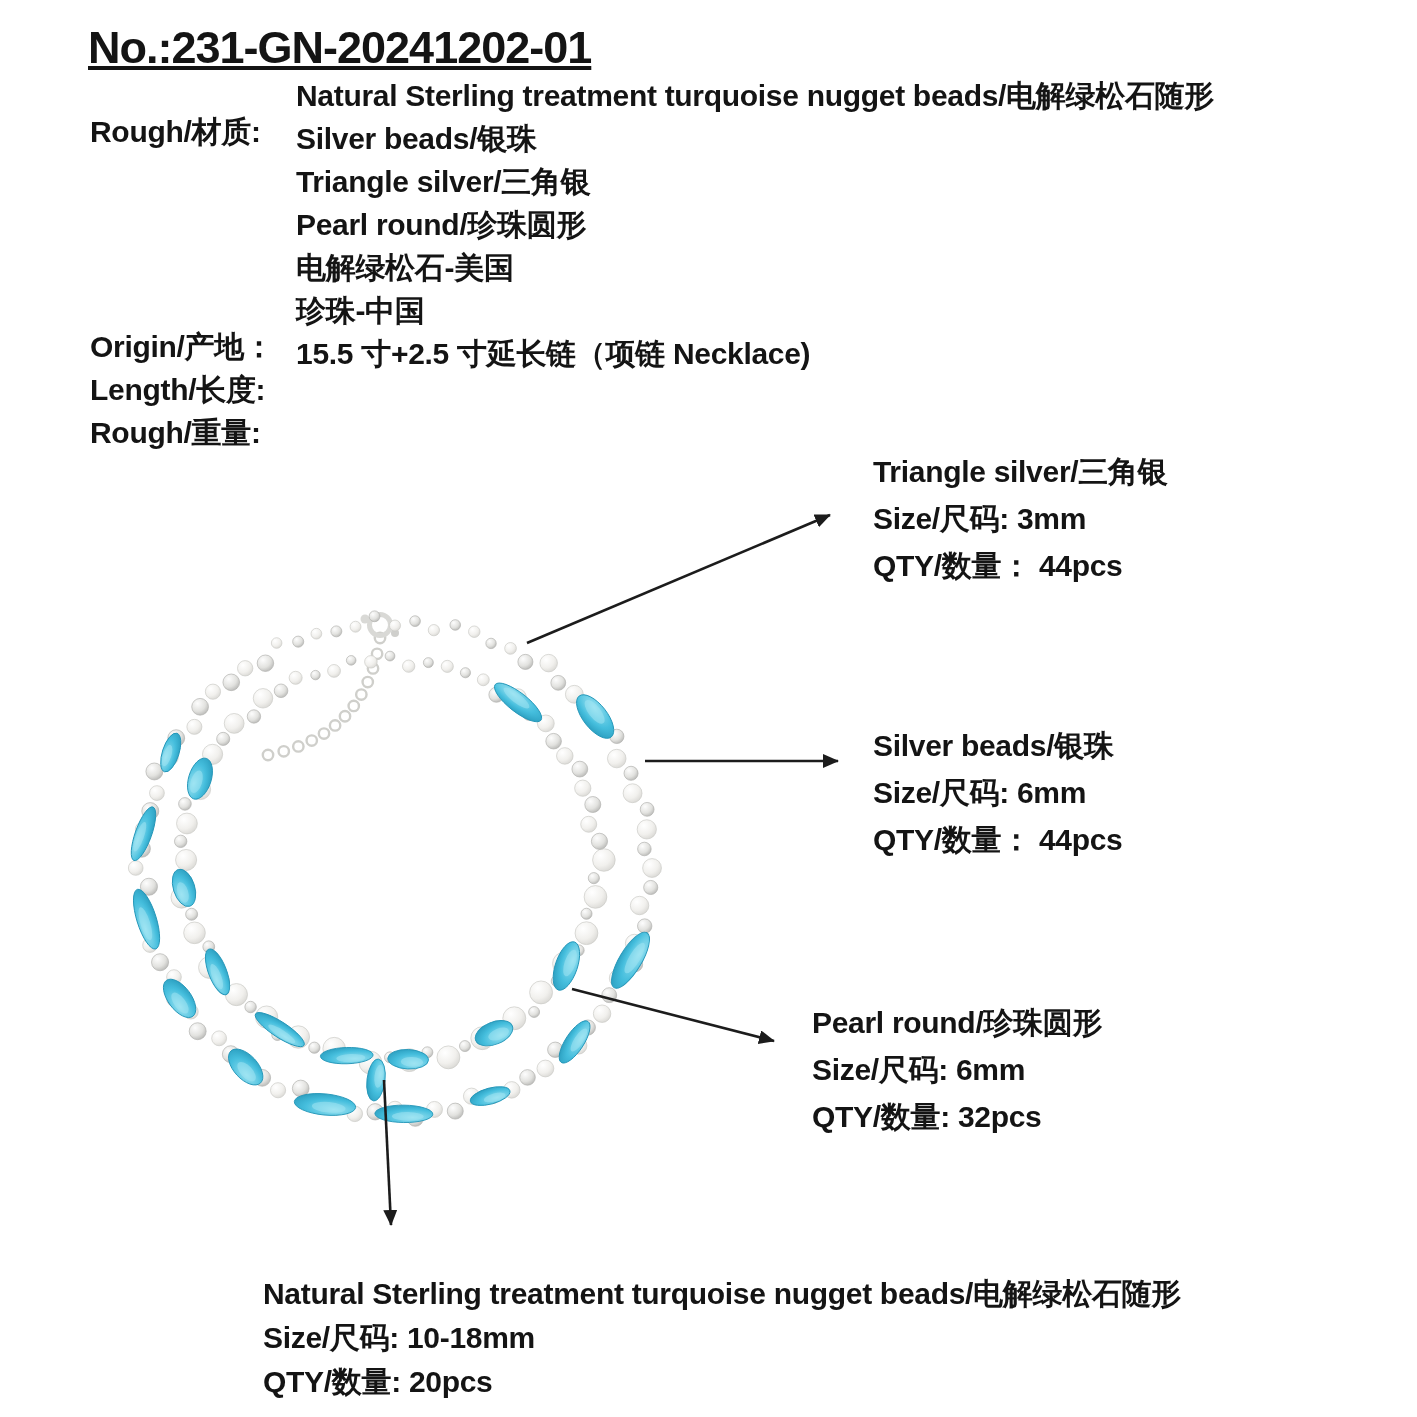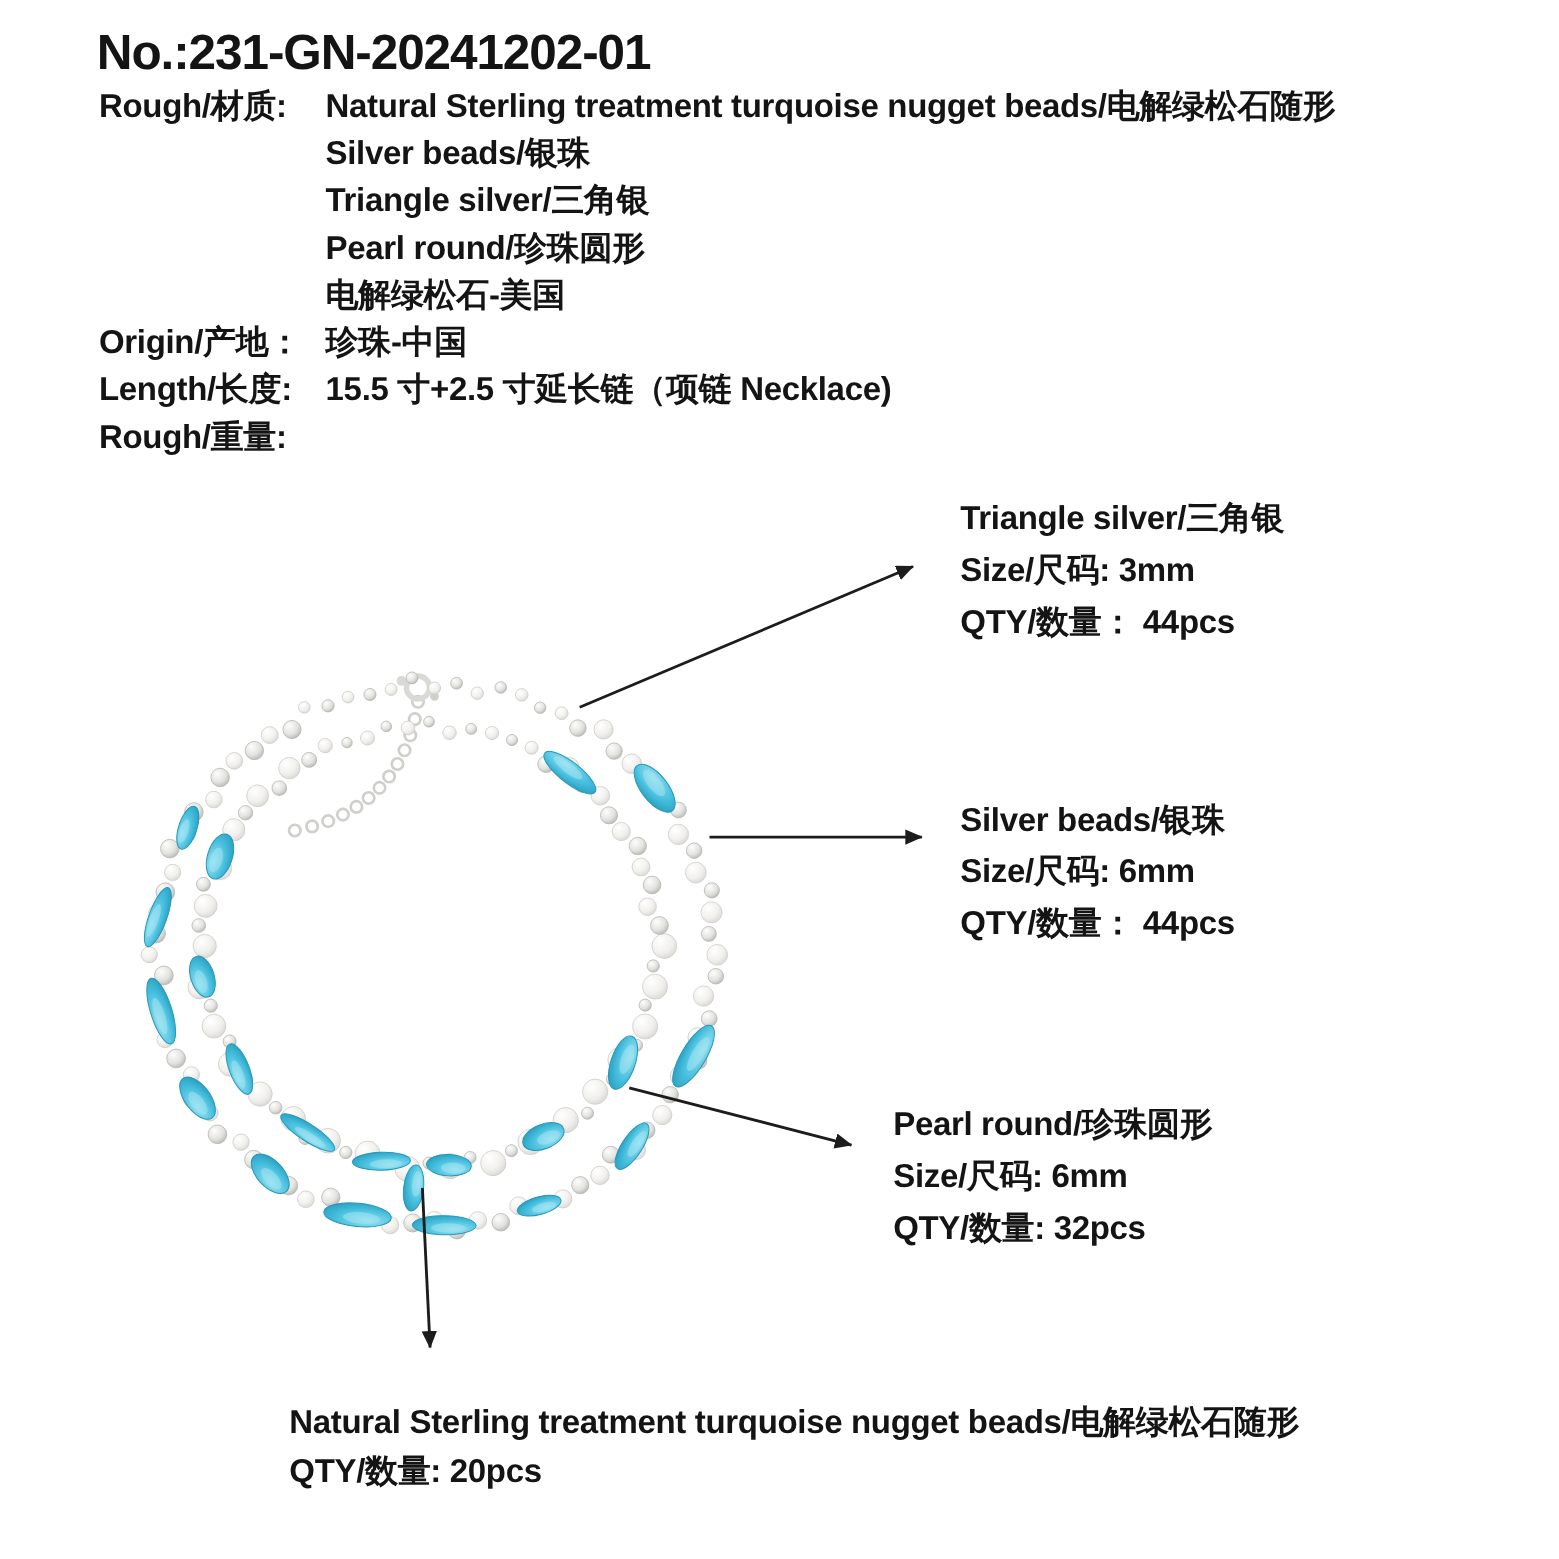--- a/index.html
+++ b/index.html
@@ -3,26 +3,26 @@
 <meta charset="utf-8">
 <style>
   html,body{margin:0;padding:0;background:#ffffff;}
   body{
     width:1417px;height:1417px;position:relative;overflow:hidden;
     font-family:"Liberation Sans", sans-serif;color:#141414;
     -webkit-font-smoothing:antialiased;
   }
   .page-title{
     position:absolute;left:88px;top:22px;
-    font-size:45px;font-weight:700;letter-spacing:-1px;white-space:nowrap;
+    font-size:45px;font-weight:700;letter-spacing:-1px;white-space:nowrap;text-decoration:underline;
   }
   .spec{position:absolute;left:90px;top:76px;width:1310px;}
   .spec-row{display:flex;align-items:flex-start;height:43px;
     font-size:30px;font-weight:700;letter-spacing:-0.3px;white-space:nowrap;}
-  .spec-label{flex:0 0 206px;}
+  .spec-label{flex:0 0 206px;margin-top:36px;}
   .spec-value{flex:1;}
   .callout{position:absolute;font-size:30px;font-weight:700;
     letter-spacing:-0.3px;line-height:47px;white-space:nowrap;}
   .callout.c4{line-height:44px;}
   .photo-svg{position:absolute;left:118px;top:578px;}
   .arrow-svg{position:absolute;left:0;top:0;pointer-events:none;}
 </style>
 </head>
 <body>
 
@@ -313,14 +313,15 @@
 </div>
 
 <div class="callout" style="left:812px;top:999px;">
   <div>Pearl round/珍珠圆形</div>
   <div>Size/尺码: 6mm</div>
   <div>QTY/数量: 32pcs</div>
 </div>
 
 <div class="callout c4" style="left:263px;top:1272px;">
   <div>Natural Sterling treatment turquoise nugget beads/电解绿松石随形</div>
+  <div>Size/尺码: 10-18mm</div>
   <div>QTY/数量: 20pcs</div>
 </div>
 
 </body></html>

